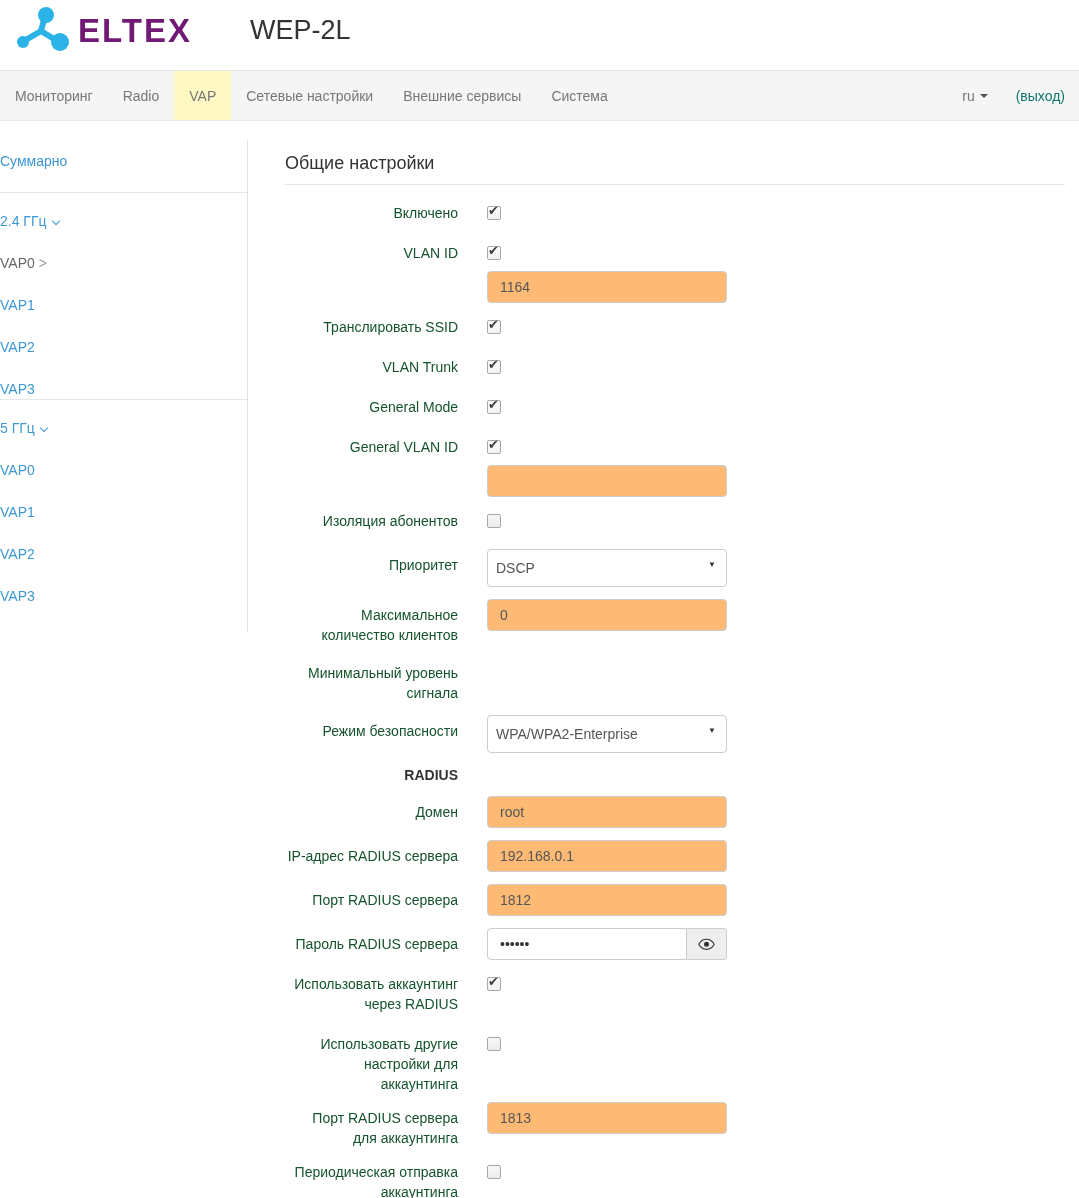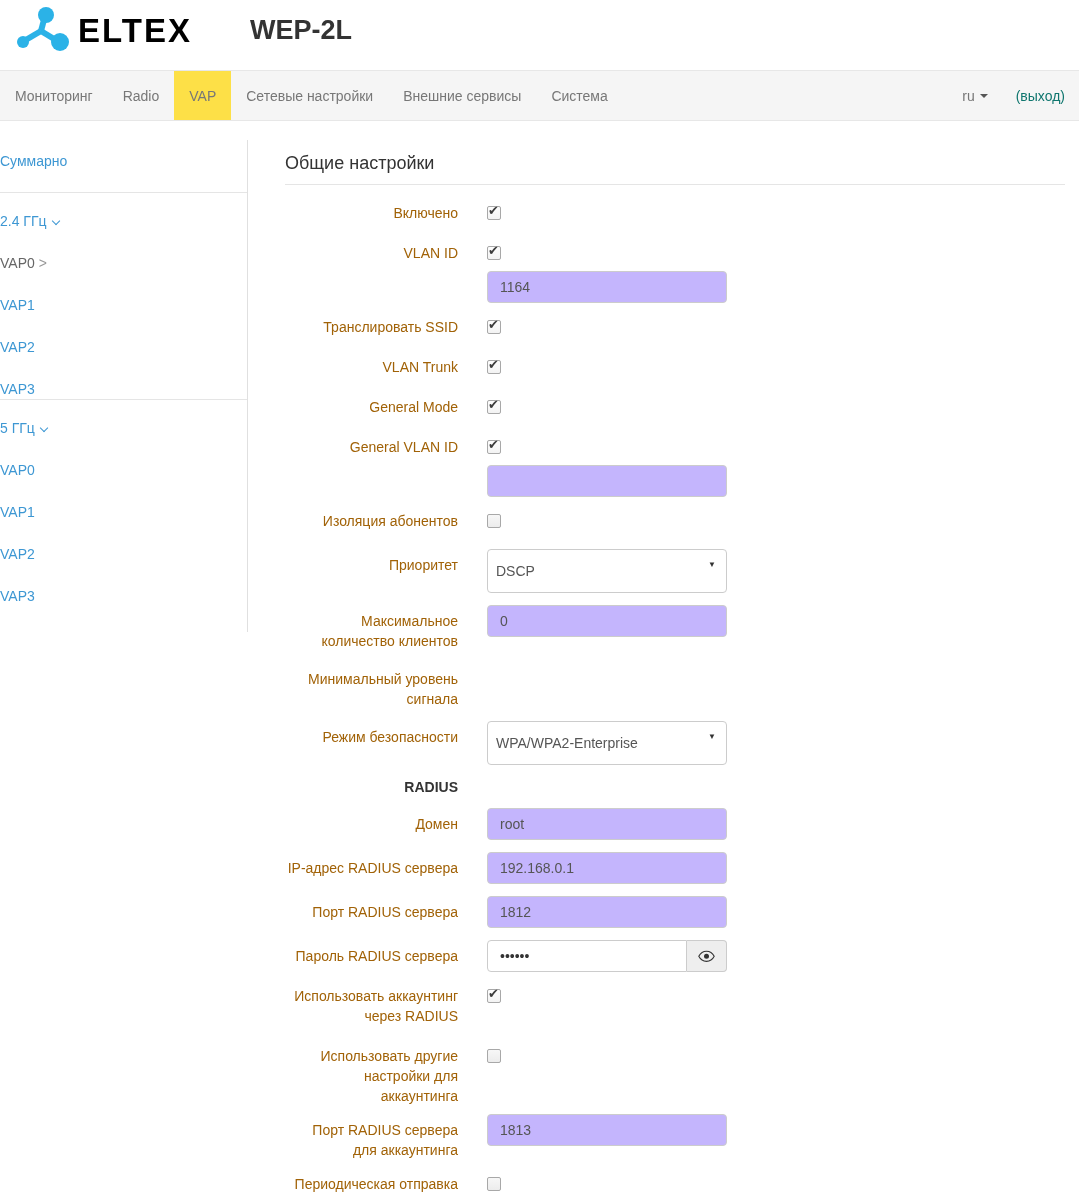--- a/index.html
+++ b/index.html
@@ -7,32 +7,32 @@
   body {
     width:1079px; height:1198px; overflow:hidden;
     background:#ffffff;
     font-family:"Liberation Sans", sans-serif;
     font-size:14px; color:#555;
   }
   
   .header { height:60px; display:flex; align-items:center; }
   .logo { margin-left:14px; display:flex; align-items:center; }
   .logo-text {
-    font-size:33px; font-weight:bold; color:#000000;
+    font-size:33px; font-weight:bold; color:#701a75;
     letter-spacing:2px; margin-left:6px; line-height:1;
   }
-  .product-title { margin-left:58px; font-size:27px; font-weight:bold; color:#333; }
+  .product-title { margin-left:58px; font-size:27px; font-weight:normal; color:#333; }
   
   .navbar {
     height:51px; background:#f5f5f5;
     border-top:1px solid #e7e7e7; border-bottom:1px solid #e7e7e7;
     display:flex; align-items:stretch; color:#777;margin-top:10px;
   }
   .tab { display:flex; align-items:center; padding:0 15px; cursor:pointer; }
-  .tab.active { background:#fde047; }
+  .tab.active { background:#fef9c3; }
   .nav-right { margin-left:auto; display:flex; align-items:center; padding-right:14px; }
   .lang { display:flex; align-items:center; cursor:pointer; color:#777; }
   .caret-down-tri {
     display:inline-block; margin-left:5px; width:0; height:0;
     border-left:4px solid transparent; border-right:4px solid transparent;
     border-top:4px solid #555;
   }
   .logout { color:#0f766e; margin-left:28px; cursor:pointer; text-decoration:none; }
   
   .layout { display:flex; align-items:flex-start; }
@@ -53,36 +53,36 @@
   }
   .gt-arrow { color:#999; margin-left:4px; }
   .group-block:last-child { margin-top:8px; }
   
   .main { flex:1; padding:32px 14px 0 37px; }
   .page-title {
     font-size:18px; font-weight:normal; color:#333;
     margin:0 0 16px 0; padding-bottom:10px; border-bottom:1px solid #e5e5e5;
   }
   .form-row { display:flex; margin-bottom:12px; }
-  .form-row .lbl { width:173px; flex:none; text-align:right; line-height:20px; color:#a16207; }
+  .form-row .lbl { width:173px; flex:none; text-align:right; line-height:20px; color:#14532d; }
   .form-row .ctl { margin-left:29px; flex:none; }
   .row-input .lbl, .row-select .lbl, .row-password .lbl { padding-top:6px; }
   .row-checkbox { padding-top:2px; margin-bottom:18px; }
   .row-input + .row-checkbox, .row-password + .row-checkbox { margin-top:6px; }
   .row-checkbox.has-sub { margin-bottom:8px; }
   .row-section { margin:0 0 11px 0; }
   .row-section .lbl { font-weight:bold; color:#333; }
   input.text-field {
     width:240px; height:32px; border:1px solid #ccc; border-radius:4px;
     padding:0 12px; font-family:"Liberation Sans", sans-serif; font-size:14px;
-    color:#555; outline:none; background:#c4b5fd;
+    color:#555; outline:none; background:#fdba74;
   }
   .select-wrap { position:relative; width:240px; }
   select.select-field {
-    width:240px; height:44px; border:1px solid #ccc; border-radius:4px;
+    width:240px; height:38px; border:1px solid #ccc; border-radius:4px;
     padding:0 24px 0 8px; font-family:"Liberation Sans", sans-serif; font-size:14px;
     color:#555; outline:none; background:#fff;
     -webkit-appearance:none; -moz-appearance:none; appearance:none;
   }
   .select-caret {
     position:absolute; right:11px; top:12px; font-size:8px; color:#333;
     pointer-events:none; line-height:1;
   }
   .cb {
     display:inline-block; width:14px; height:14px; border:1px solid #a8a8a8;

